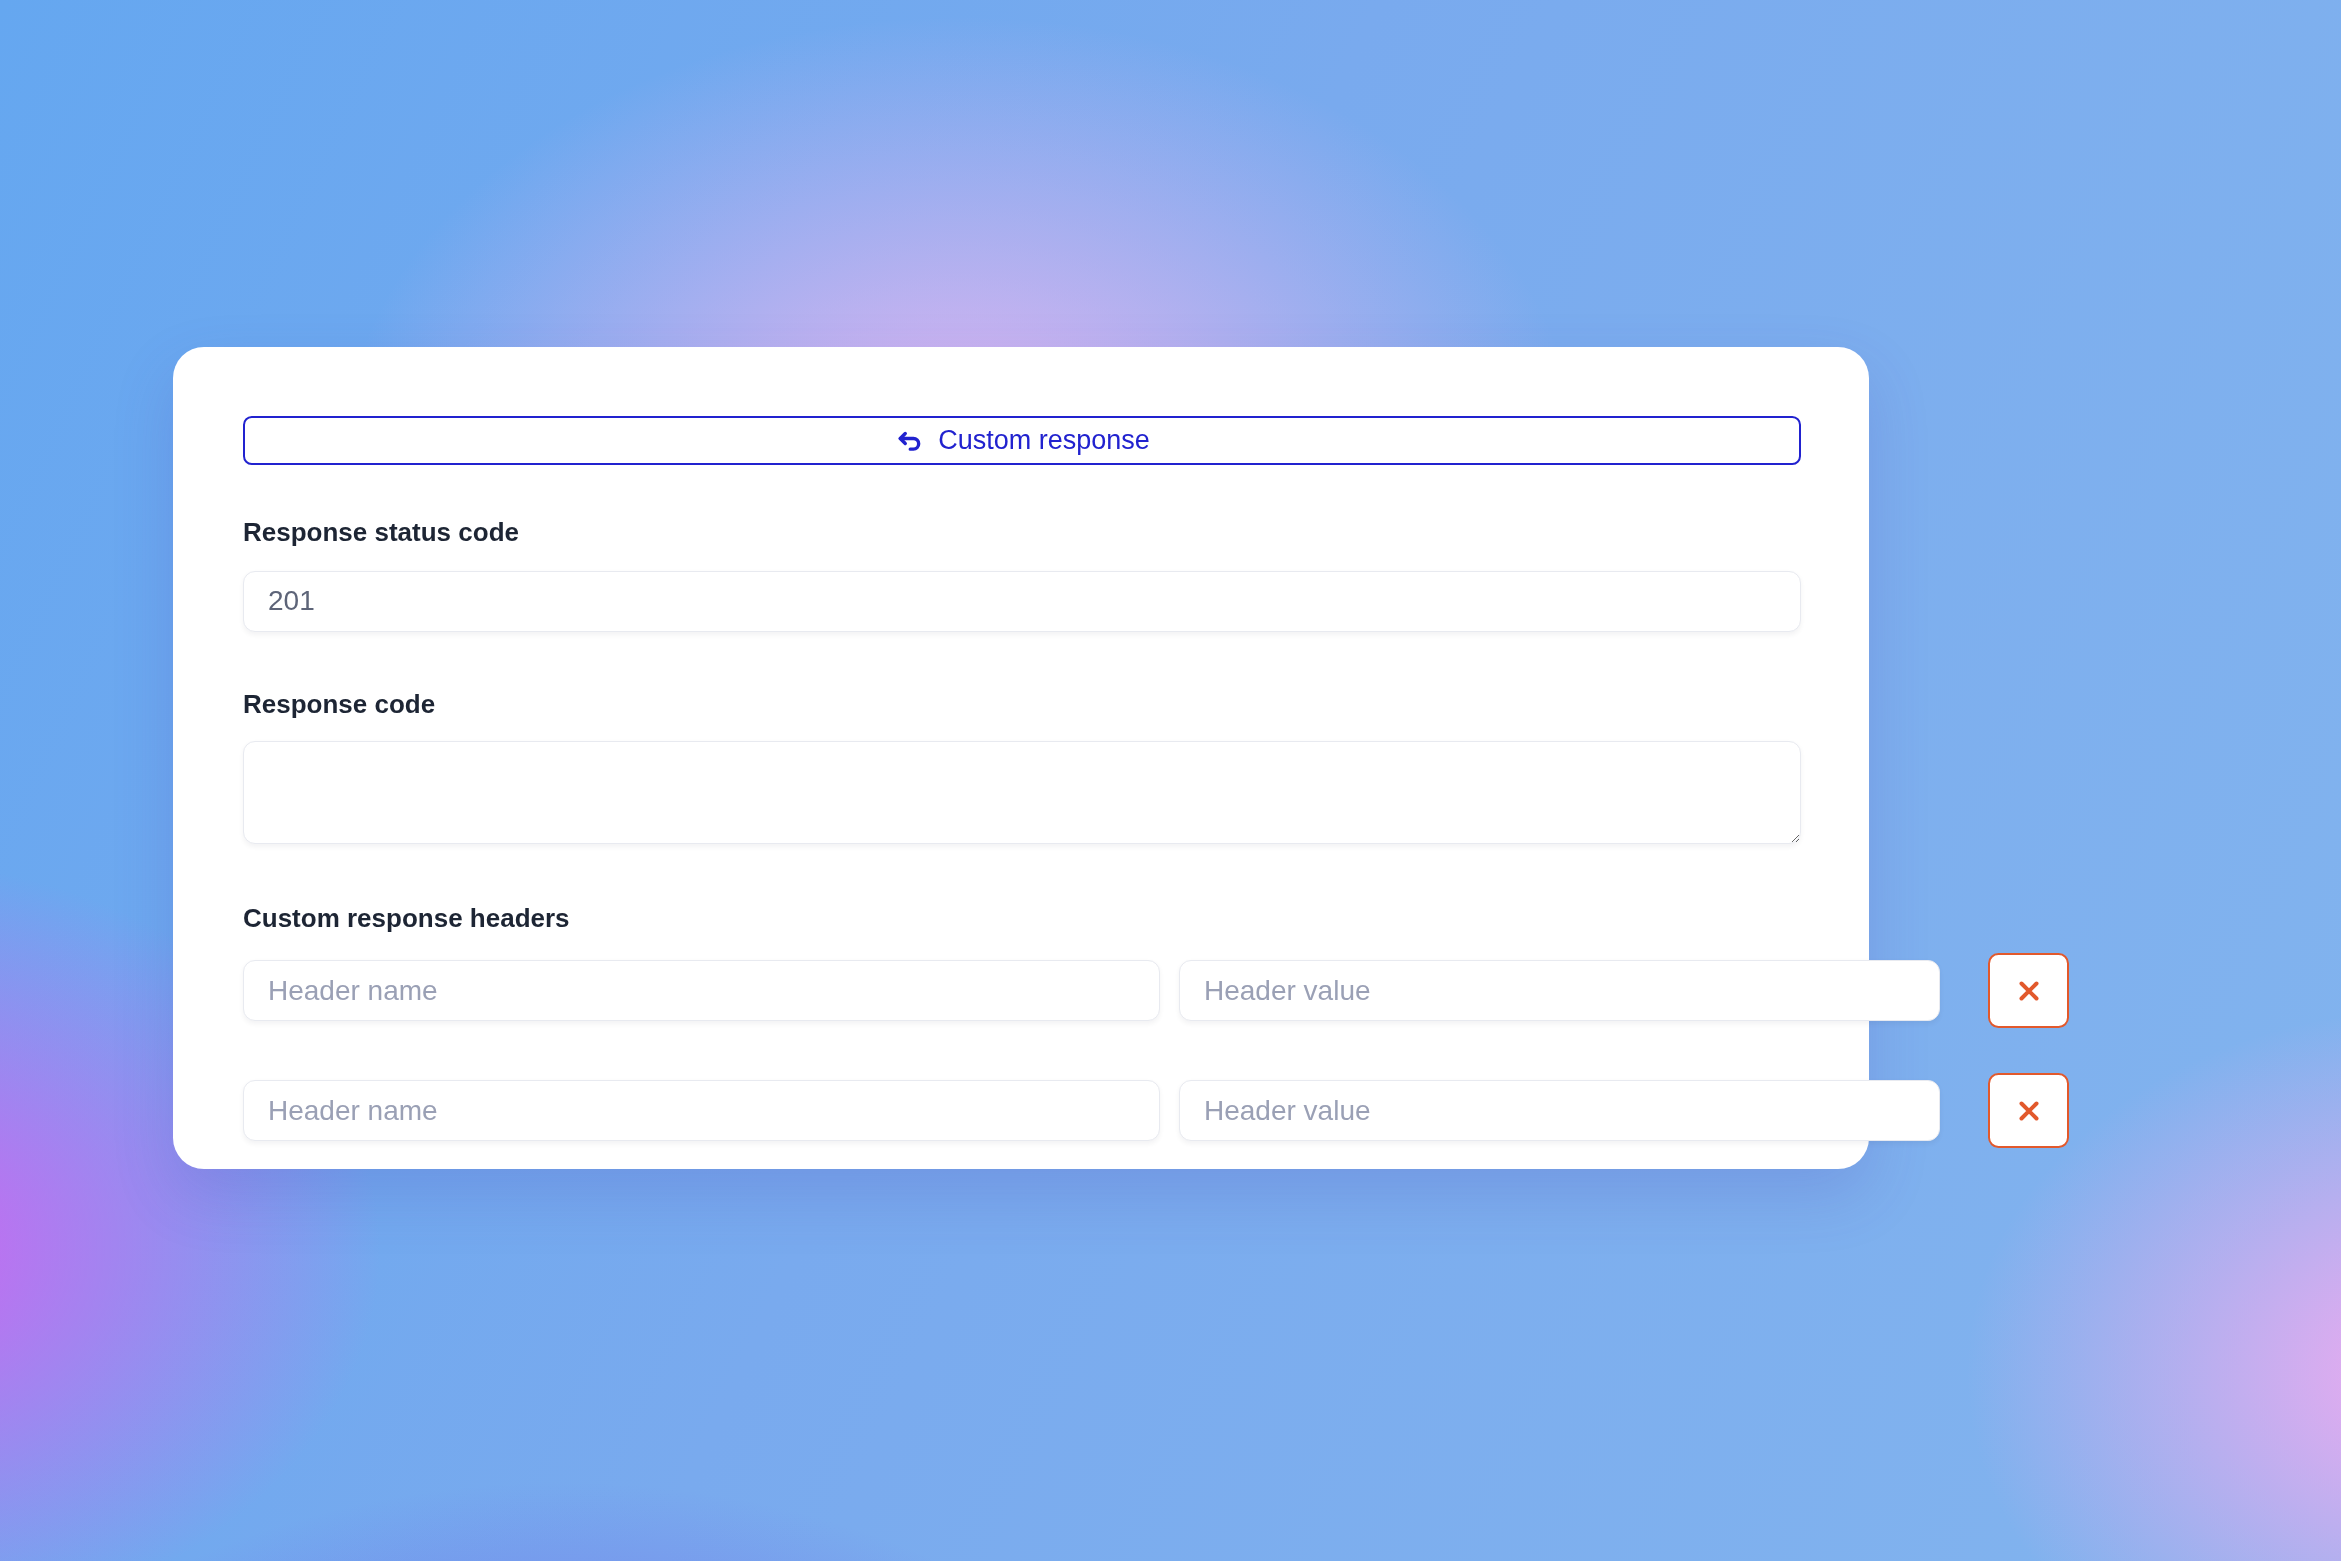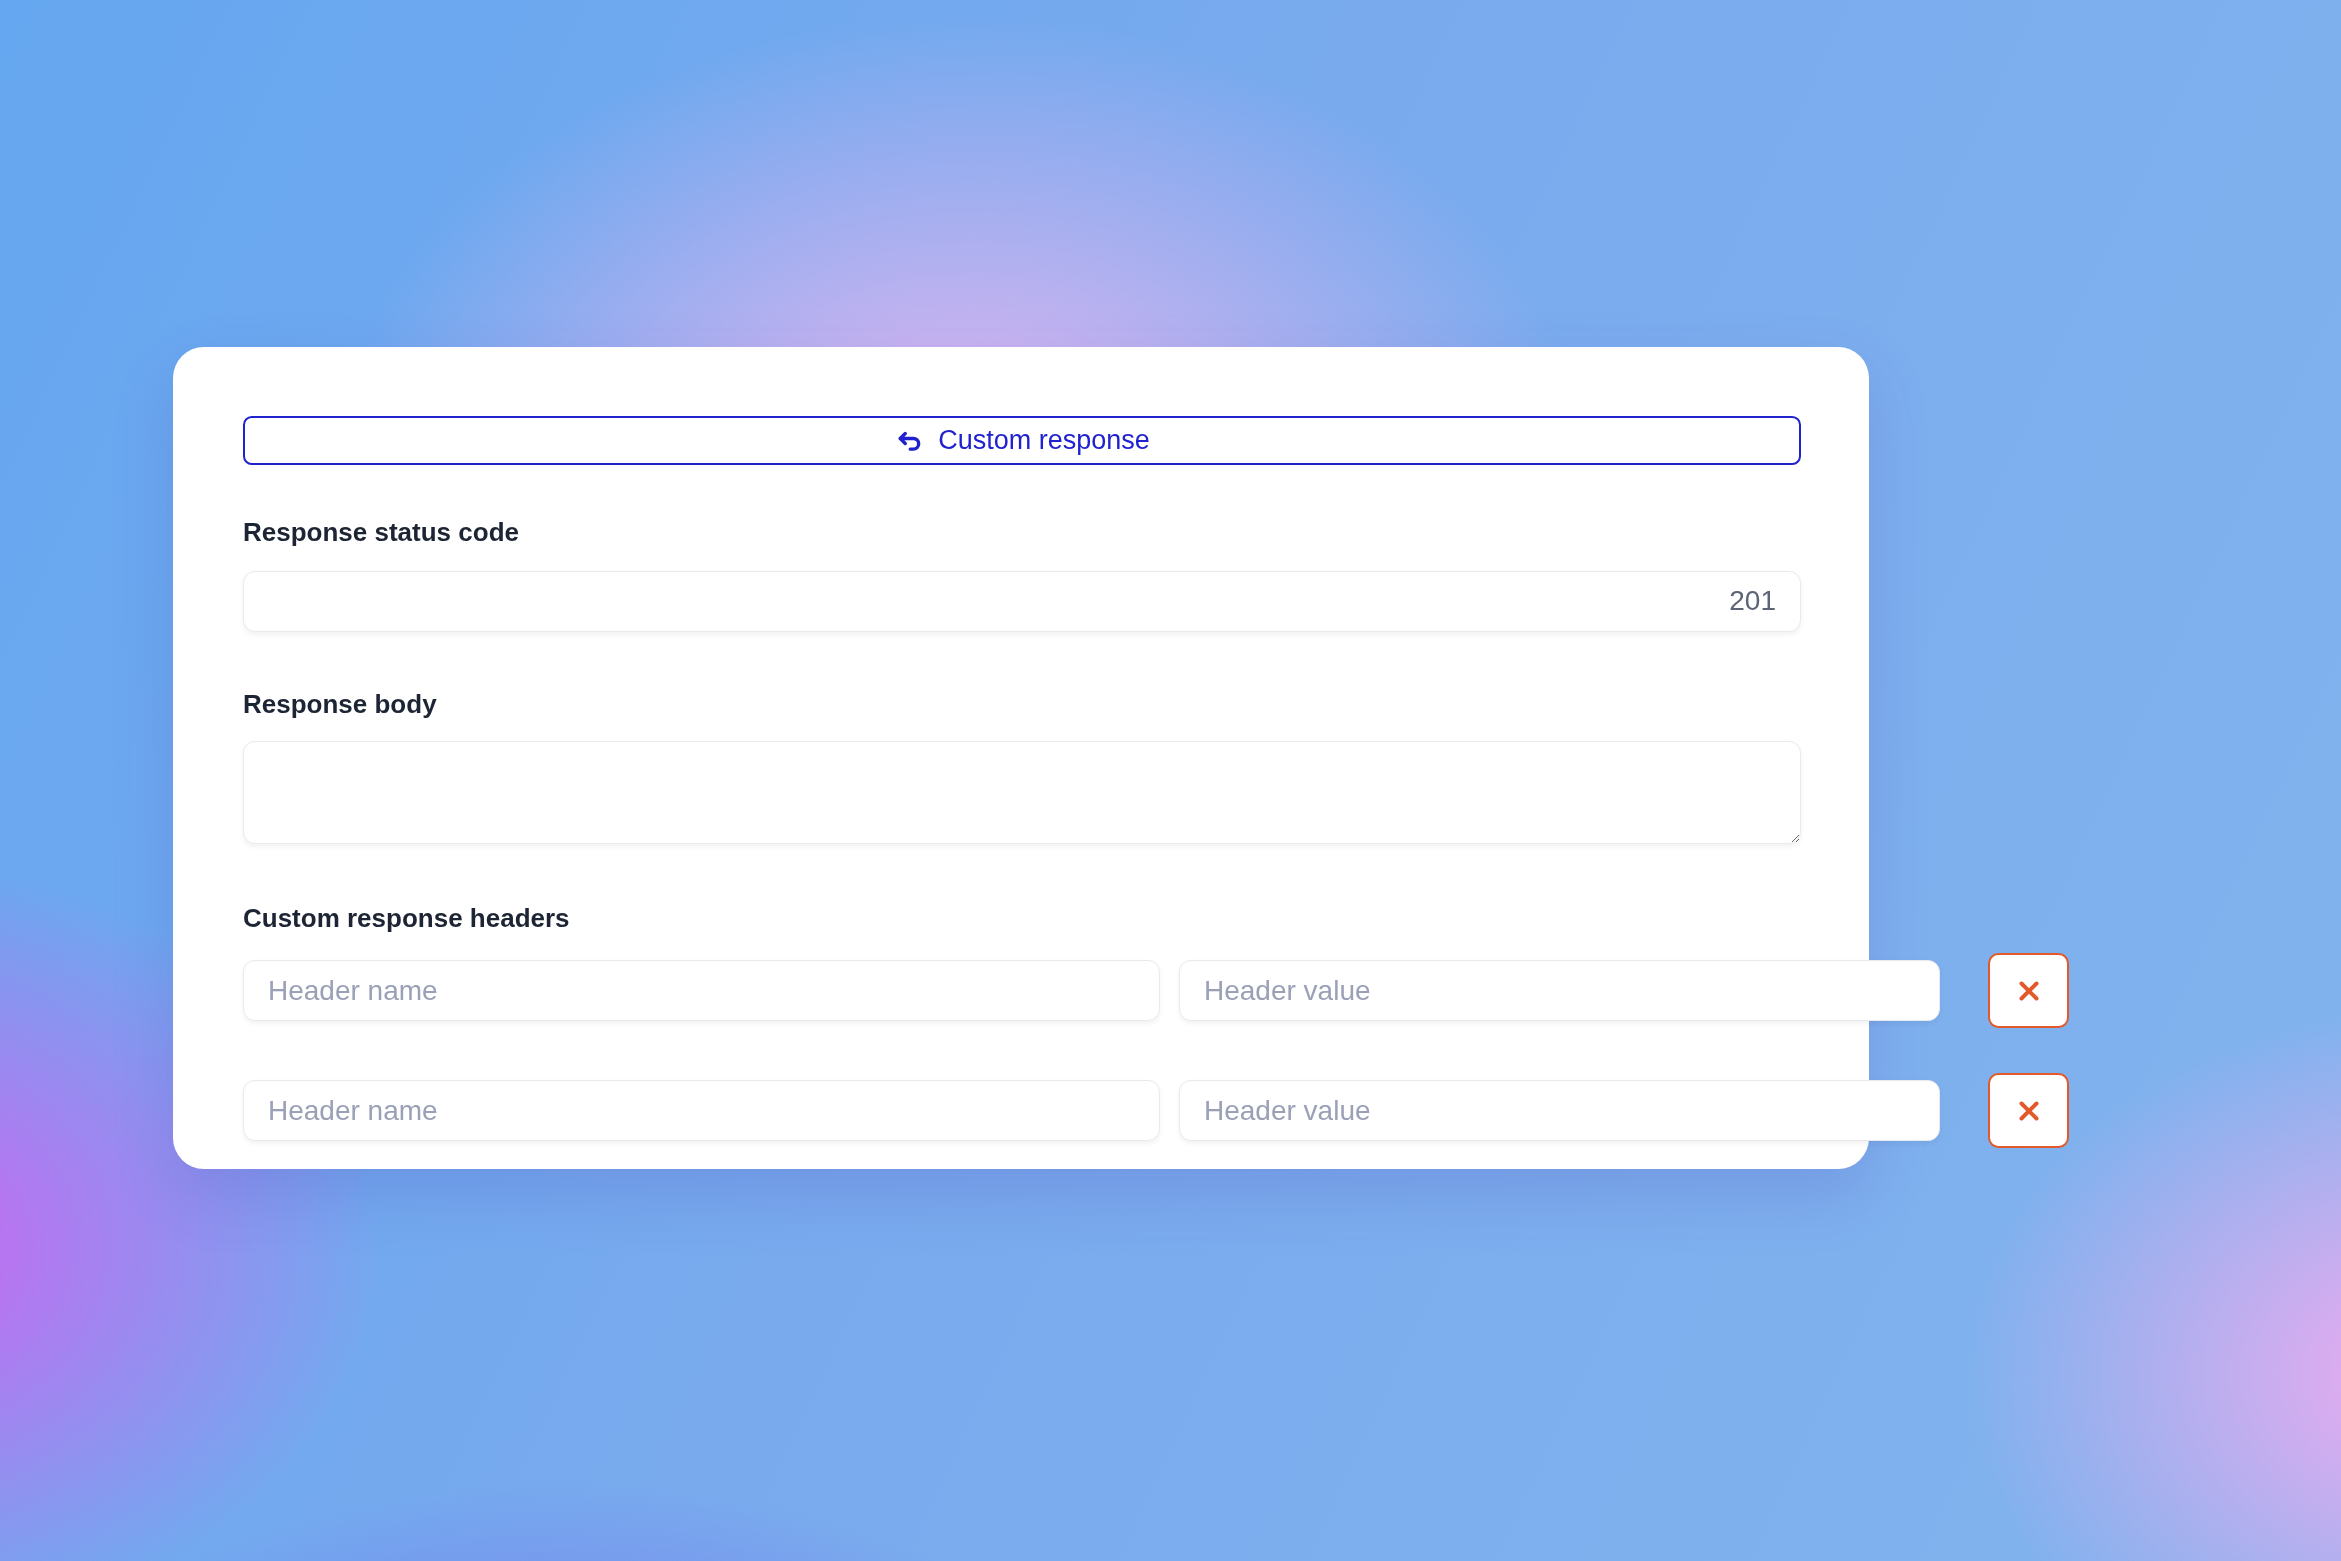--- a/index.html
+++ b/index.html
@@ -47,21 +47,21 @@
     width:100%; height:61px;
     border:1.7px solid #e8eaf0; border-radius:12px;
     background:#ffffff;
     padding:0 24px;
     font-size:28px; color:#5d6478;
     font-family:"Liberation Sans", sans-serif;
     box-shadow: 0 2.6px 5.2px rgba(16,24,40,0.05);
     outline:none;
   }
   .text-input::placeholder { color:#9aa0b5; opacity:1; }
-  .status-input { margin-top:22.6px;text-align:right; }
+  .status-input { margin-top:22.6px; }
 
   .body-textarea {
     margin-top:21px;
     width:100%; height:103px;
     border:1.7px solid #e8eaf0; border-radius:12px;
     background:#ffffff;
     padding:15.6px 24px;
     font-size:28px; color:#5d6478;
     font-family:"Liberation Sans", sans-serif;
     box-shadow: 0 2.6px 5.2px rgba(16,24,40,0.05);
@@ -96,21 +96,21 @@
         <path d="M9 14 5 10l4-4"></path>
         <path d="M5 10h10.5a4.25 4.25 0 0 1 0 8.5H13"></path>
       </svg>
     </span>
     <span>Custom response</span>
   </button>
 
   <div class="field-label label-status">Response status code</div>
   <input class="text-input status-input" type="text" value="201" style="">
 
-  <div class="field-label label-body">Response body</div>
+  <div class="field-label label-body">Response code</div>
   <textarea class="body-textarea" style=""></textarea>
 
   <div class="field-label label-headers">Custom response headers</div>
 
   <div class="header-row row-1">
     <input class="text-input header-name-input" type="text" placeholder="Header name" style="">
     <input class="text-input header-value-input" type="text" placeholder="Header value" style="">
     <button class="remove-btn">
       <span>
         <svg width="30" height="30" viewBox="0 0 24 24" fill="none" stroke="#e2592c" stroke-width="3.2" stroke-linecap="round">

